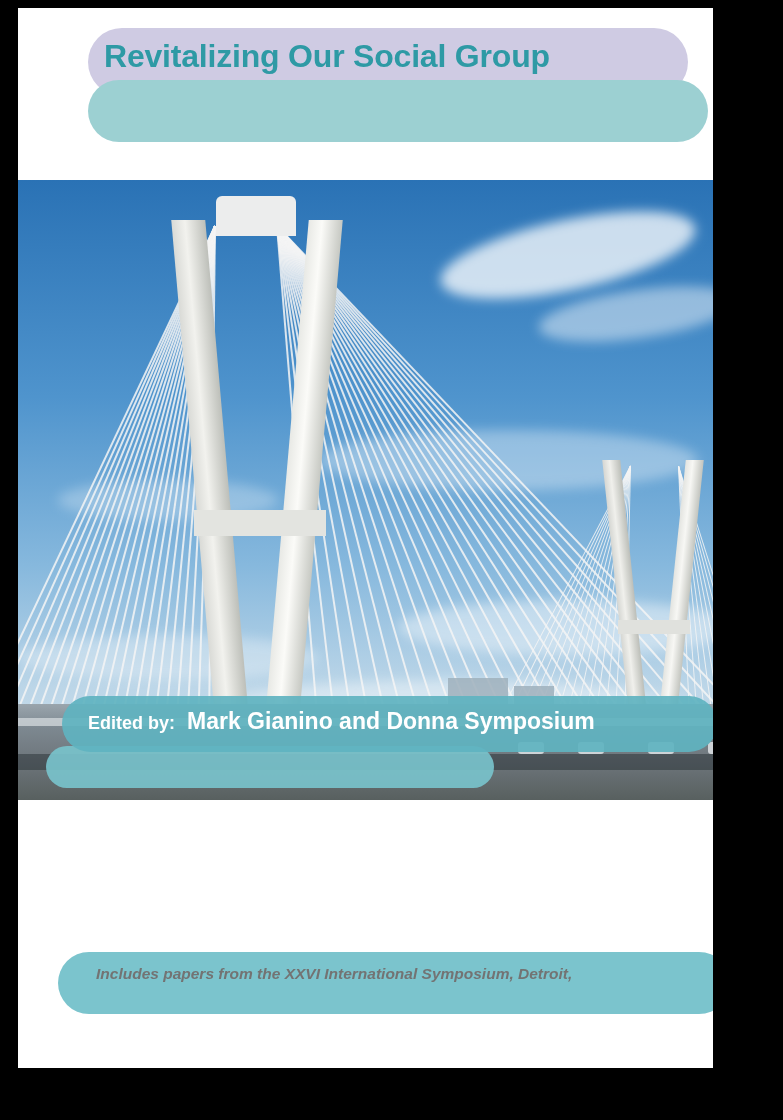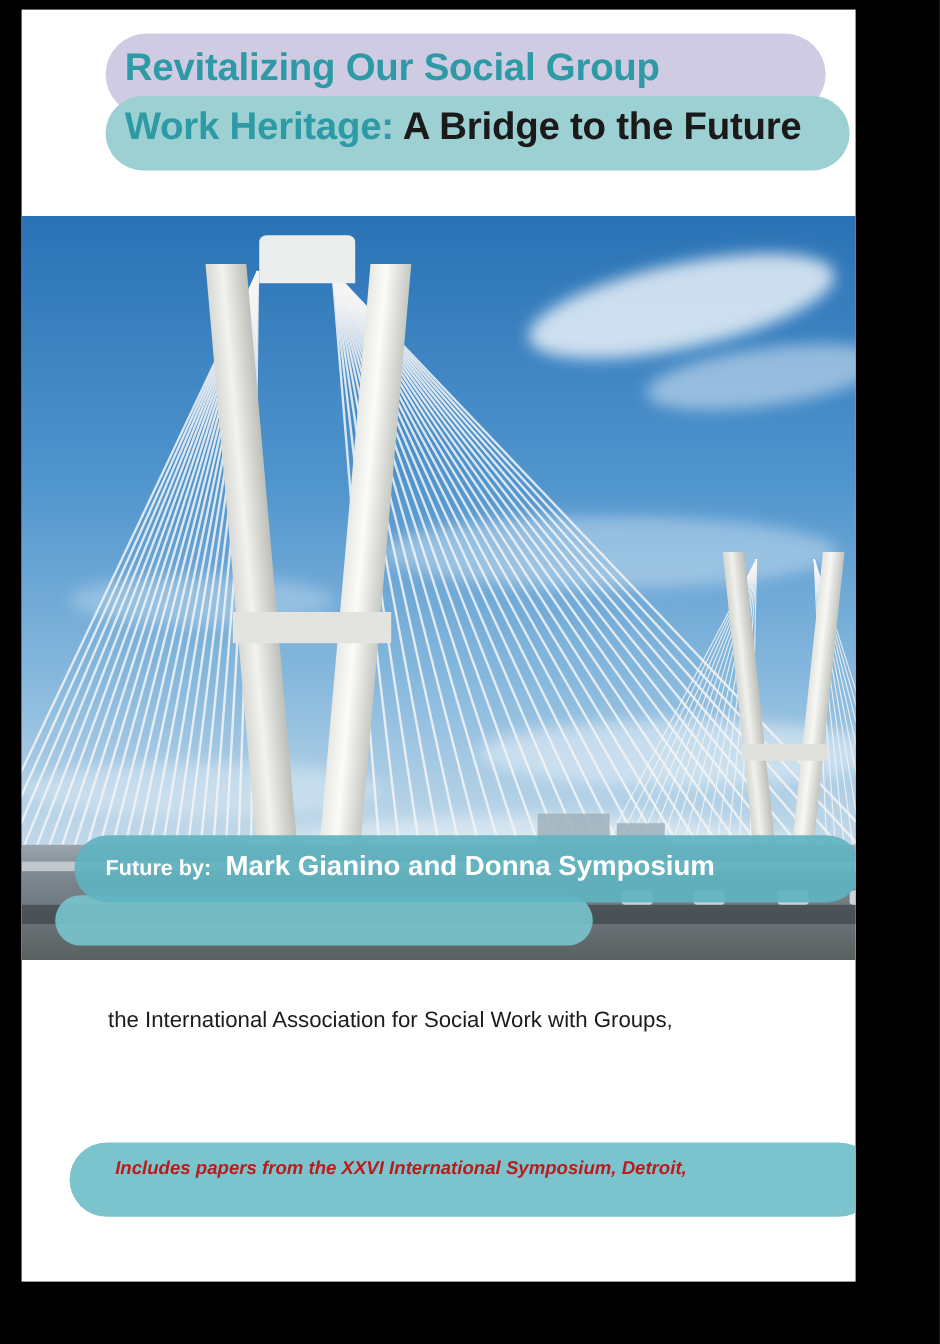--- a/index.html
+++ b/index.html
@@ -258,39 +258,38 @@
     width: 672px;
     height: 62px;
     background: #7bc4cd;
     border-radius: 31px;
   }
   .footer-text {
     position: absolute;
     left: 78px;
     top: 954px;
     width: 620px;
-    color: #b91c1c;
+    color: #737373;
     font-size: 15.5px;
     font-weight: bold;
     font-style: italic;
     line-height: 23px;
   }
 </style>
 </head>
 <body>
 
 <div class="page">
   <div class="cover">
 
     <div class="title-block">
       <div class="title-band-lav"></div>
       <div class="title-band-teal"></div>
       <div class="title-text">
         <div><span class="title-main">Revitalizing Our Social Group</span></div>
-        <div><span class="title-main">Work Heritage:</span><span class="title-sub"> A Bridge to the Future</span></div>
       </div>
     </div>
 
     <div class="photo">
       <div class="cloud c1"></div>
       <div class="cloud c2"></div>
       <div class="cloud c3"></div>
       <div class="cloud c4"></div>
       <div class="cloud c5"></div>
       <div class="cloud c6"></div>
@@ -389,25 +388,24 @@
       <div class="deck-shadow"></div>
       <div class="car" style="left:500px;"></div>
       <div class="car" style="left:560px;"></div>
       <div class="car" style="left:630px;"></div>
       <div class="car" style="left:690px;"></div>
     </div>
 
     <div class="editors-band-2"></div>
     <div class="editors-band"></div>
     <div class="editors-text">
-      <span class="editors-label">Future by:</span><span class="editors-names">Mark Gianino and Donna Symposium</span>
+      <span class="editors-label">Edited by:</span><span class="editors-names">Mark Gianino and Donna Symposium</span>
     </div>
 
     <div class="proceedings">
-      <div>the International Association for Social Work with Groups,</div>
     </div>
 
     <div class="footer-band"></div>
     <div class="footer-text">
       <div>Includes papers from the XXVI International Symposium, Detroit,</div>
     </div>
 
   </div>
 </div>
 

